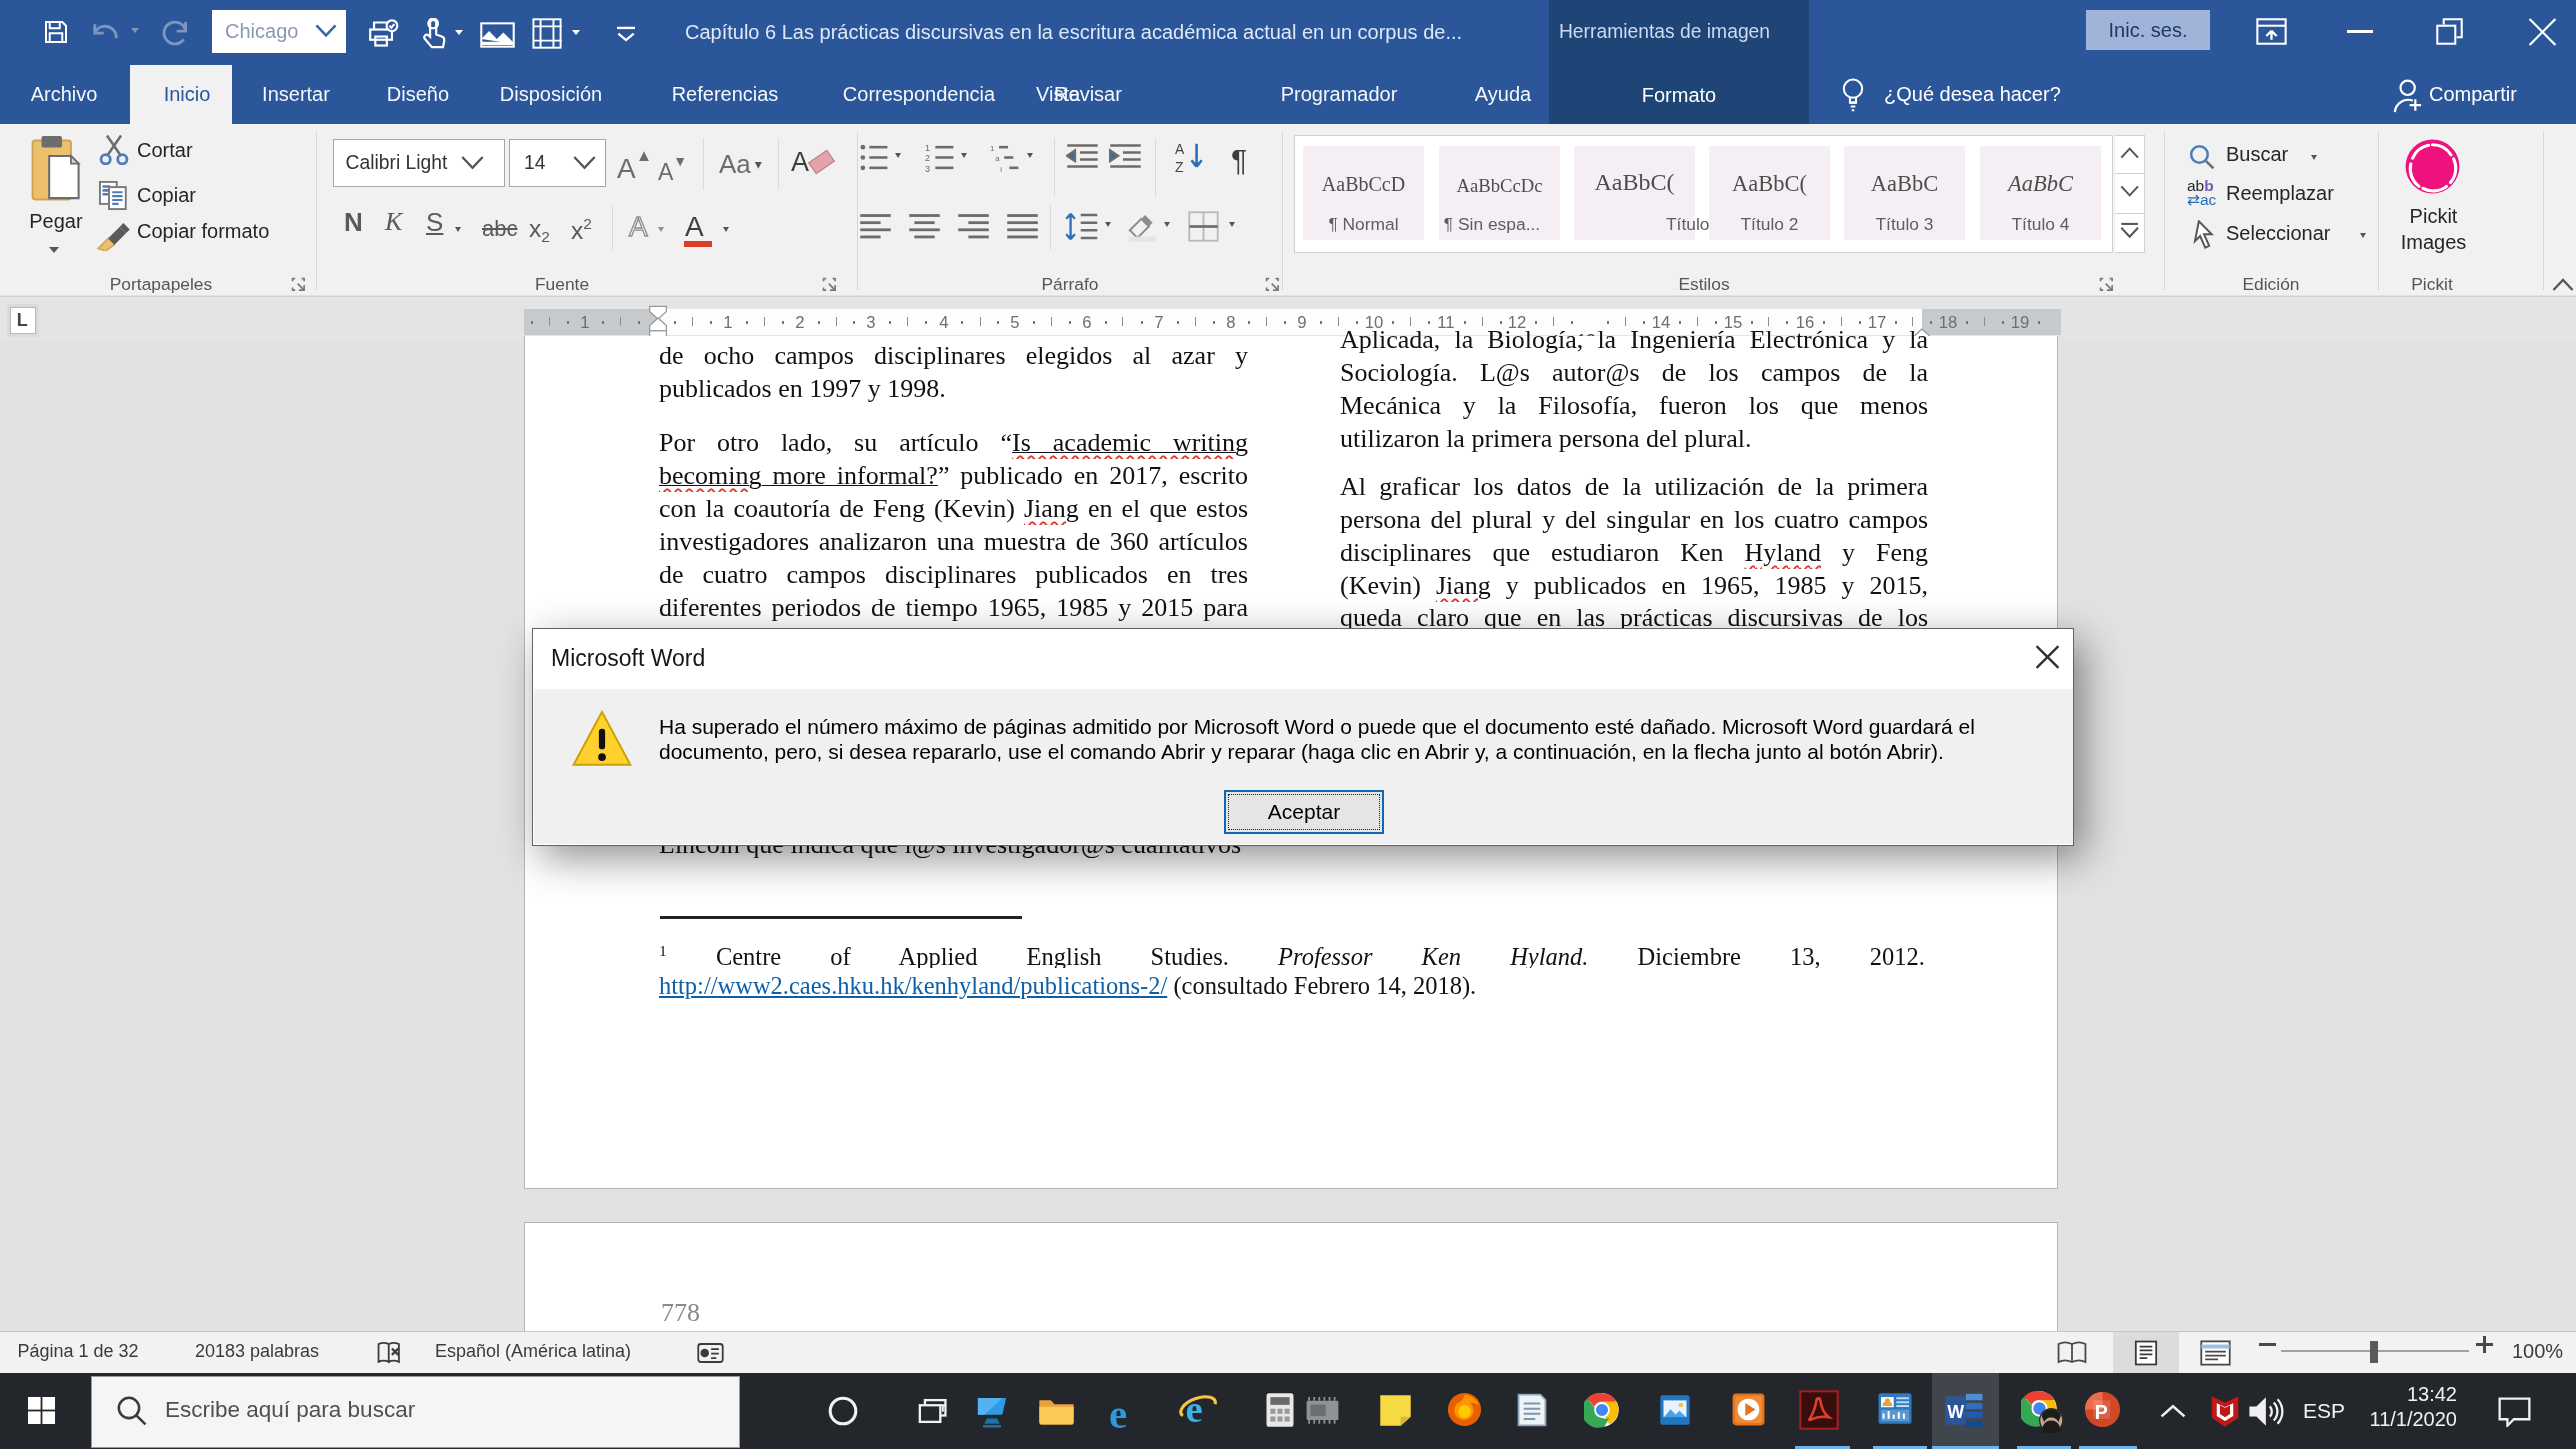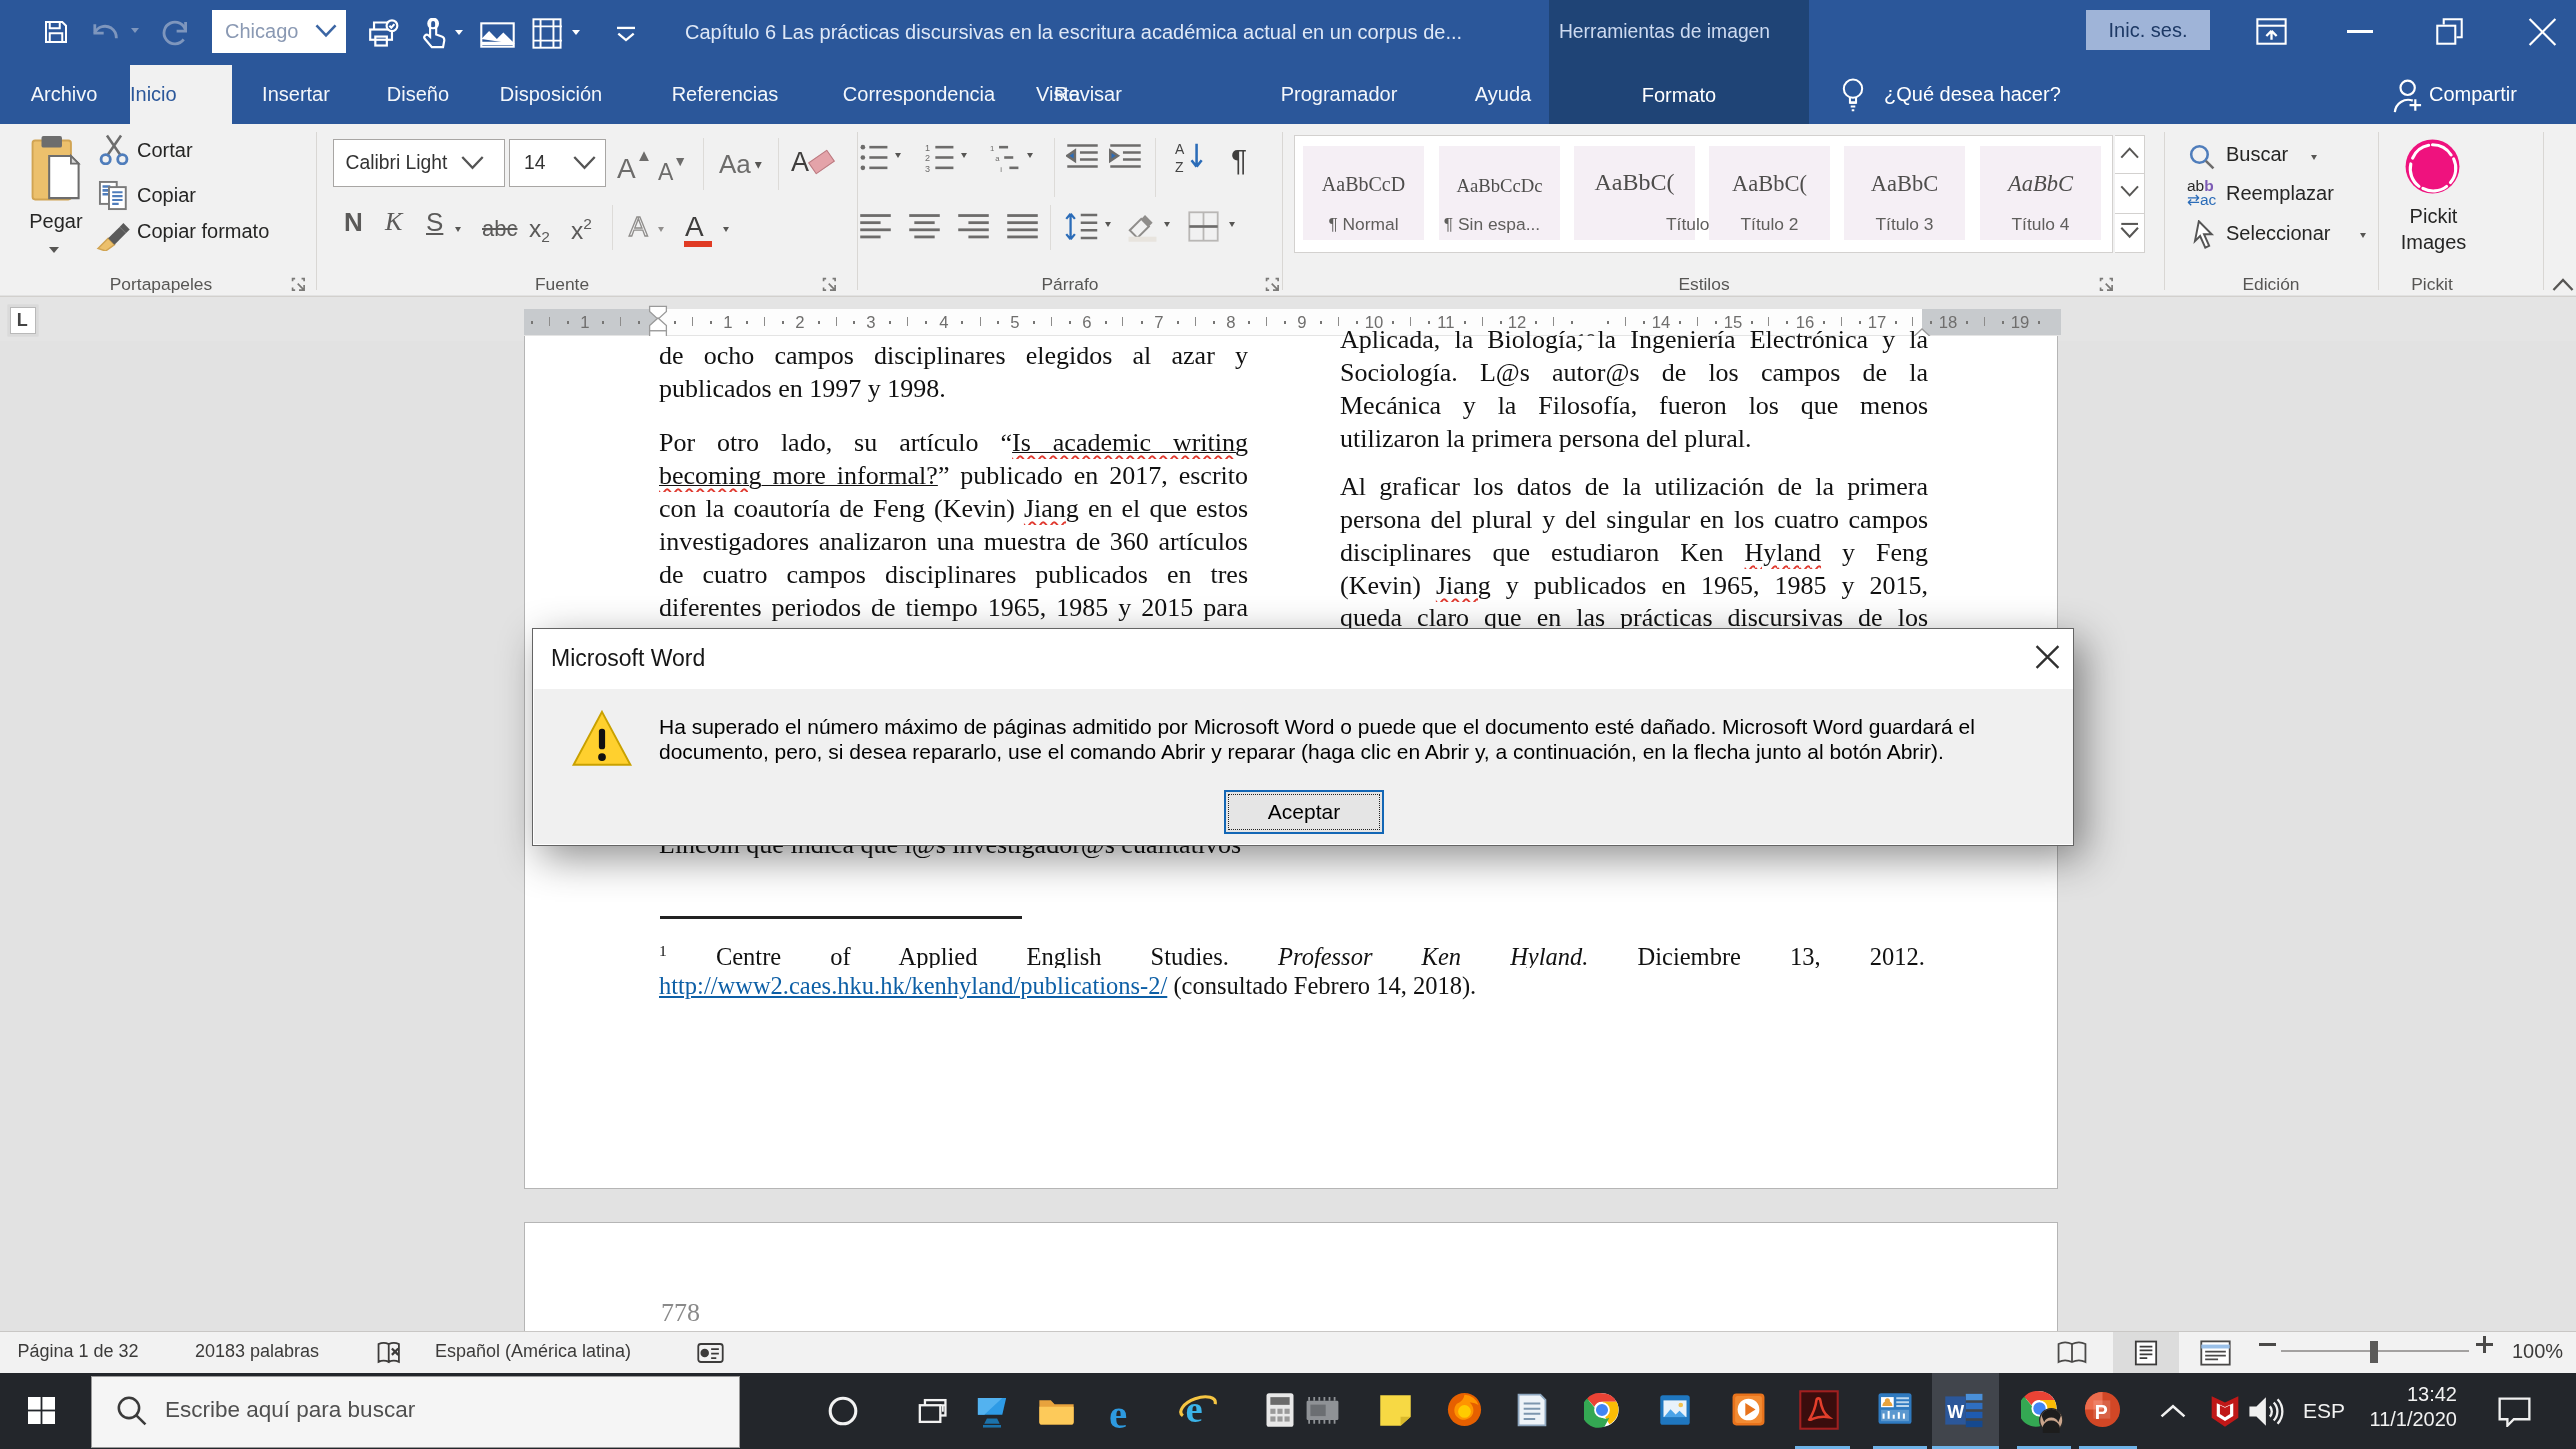--- a/index.html
+++ b/index.html
@@ -80,21 +80,21 @@
 <div class="abs" style="left:135px;top:83px;width:322px;text-align:center;font-size:20px;color:#f4f7fb">Insertar</div>
 <div class="abs" style="left:257px;top:83px;width:322px;text-align:center;font-size:20px;color:#f4f7fb">Diseño</div>
 <div class="abs" style="left:390px;top:83px;width:322px;text-align:center;font-size:20px;color:#f4f7fb">Disposición</div>
 <div class="abs" style="left:564px;top:83px;width:322px;text-align:center;font-size:20px;color:#f4f7fb">Referencias</div>
 <div class="abs" style="left:758px;top:83px;width:322px;text-align:center;font-size:20px;color:#f4f7fb">Correspondencia</div>
 <div class="abs" style="left:927px;top:83px;width:322px;text-align:center;font-size:20px;color:#f4f7fb">Revisar</div>
 <div class="abs" style="left:1036px;top:83px;width:322px;font-size:20px;color:#f4f7fb">Vista</div>
 <div class="abs" style="left:1178px;top:83px;width:322px;text-align:center;font-size:20px;color:#f4f7fb">Programador</div>
 <div class="abs" style="left:1342px;top:83px;width:322px;text-align:center;font-size:20px;color:#f4f7fb">Ayuda</div>
 
-<div class="abs" style="left:130px;top:83px;width:114px;font-size:20px;color:#2b579a">Inicio</div>
+<div class="abs" style="left:130px;top:83px;width:114px;text-align:center;font-size:20px;color:#2b579a">Inicio</div>
 
 <svg class="abs" style="left:1839px;top:77px" width="28" height="36" viewBox="0 0 22 28" fill="none" stroke="#fff" stroke-width="1.6">
 <circle cx="11" cy="9" r="7.2"></circle>
     <path d="M8.6 16 v4 h4.8 v-4"></path>
     <path d="M8.6 20 h4.8 M9.2 23 h3.6 M10 26 h2"></path>
   </svg>
 <div class="abs" style="left:1884px;top:83px;font-size:20px;color:#fff">¿Qué desea hacer?</div>
 <svg class="abs" style="left:2391px;top:76px" width="32" height="39" viewBox="0 0 25 30" fill="none" stroke="#fff" stroke-width="1.7">
 <circle cx="13" cy="9" r="5.6"></circle>
     <path d="M3 28 a10.5 10.5 0 0 1 14 -9"></path>

